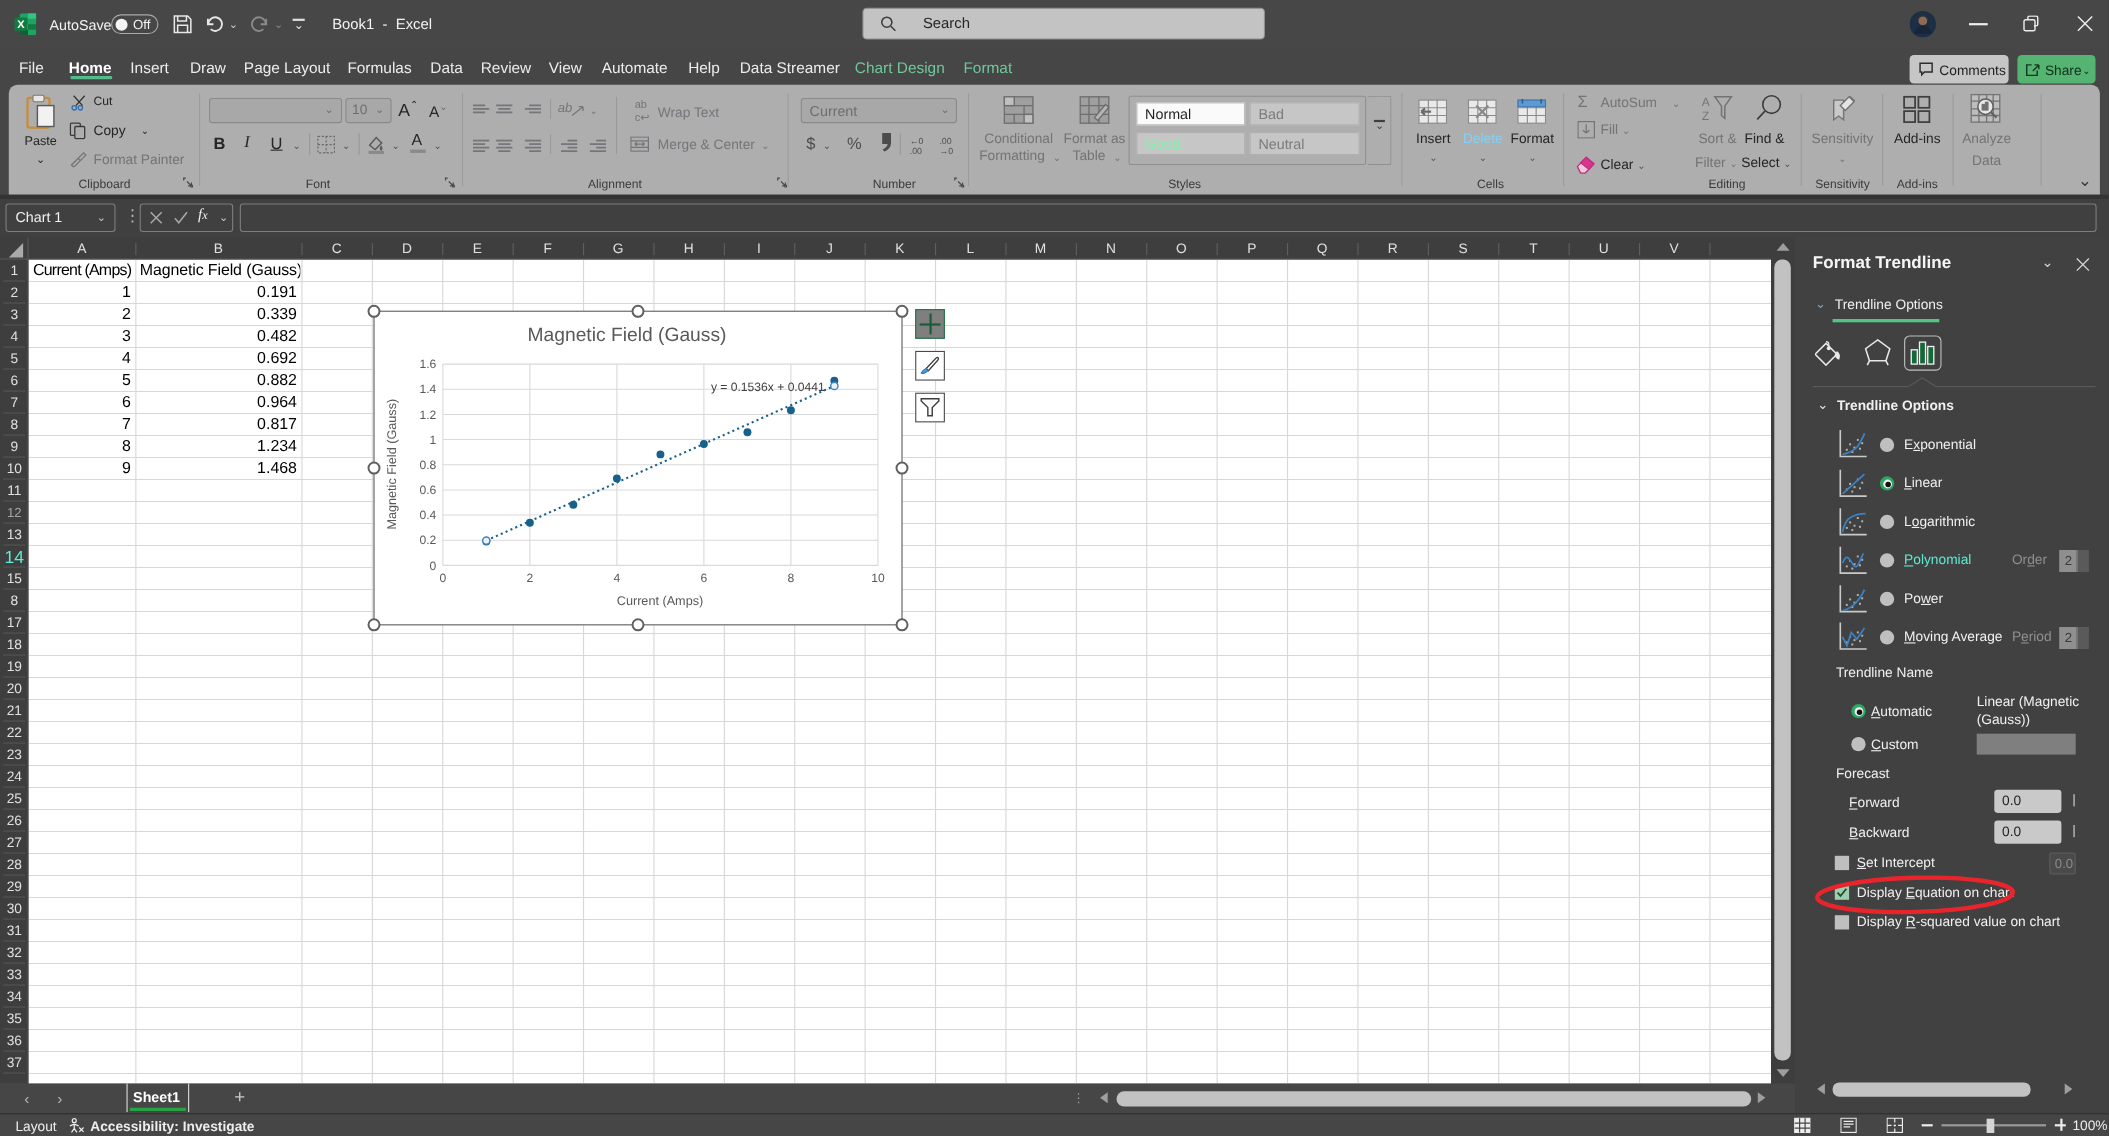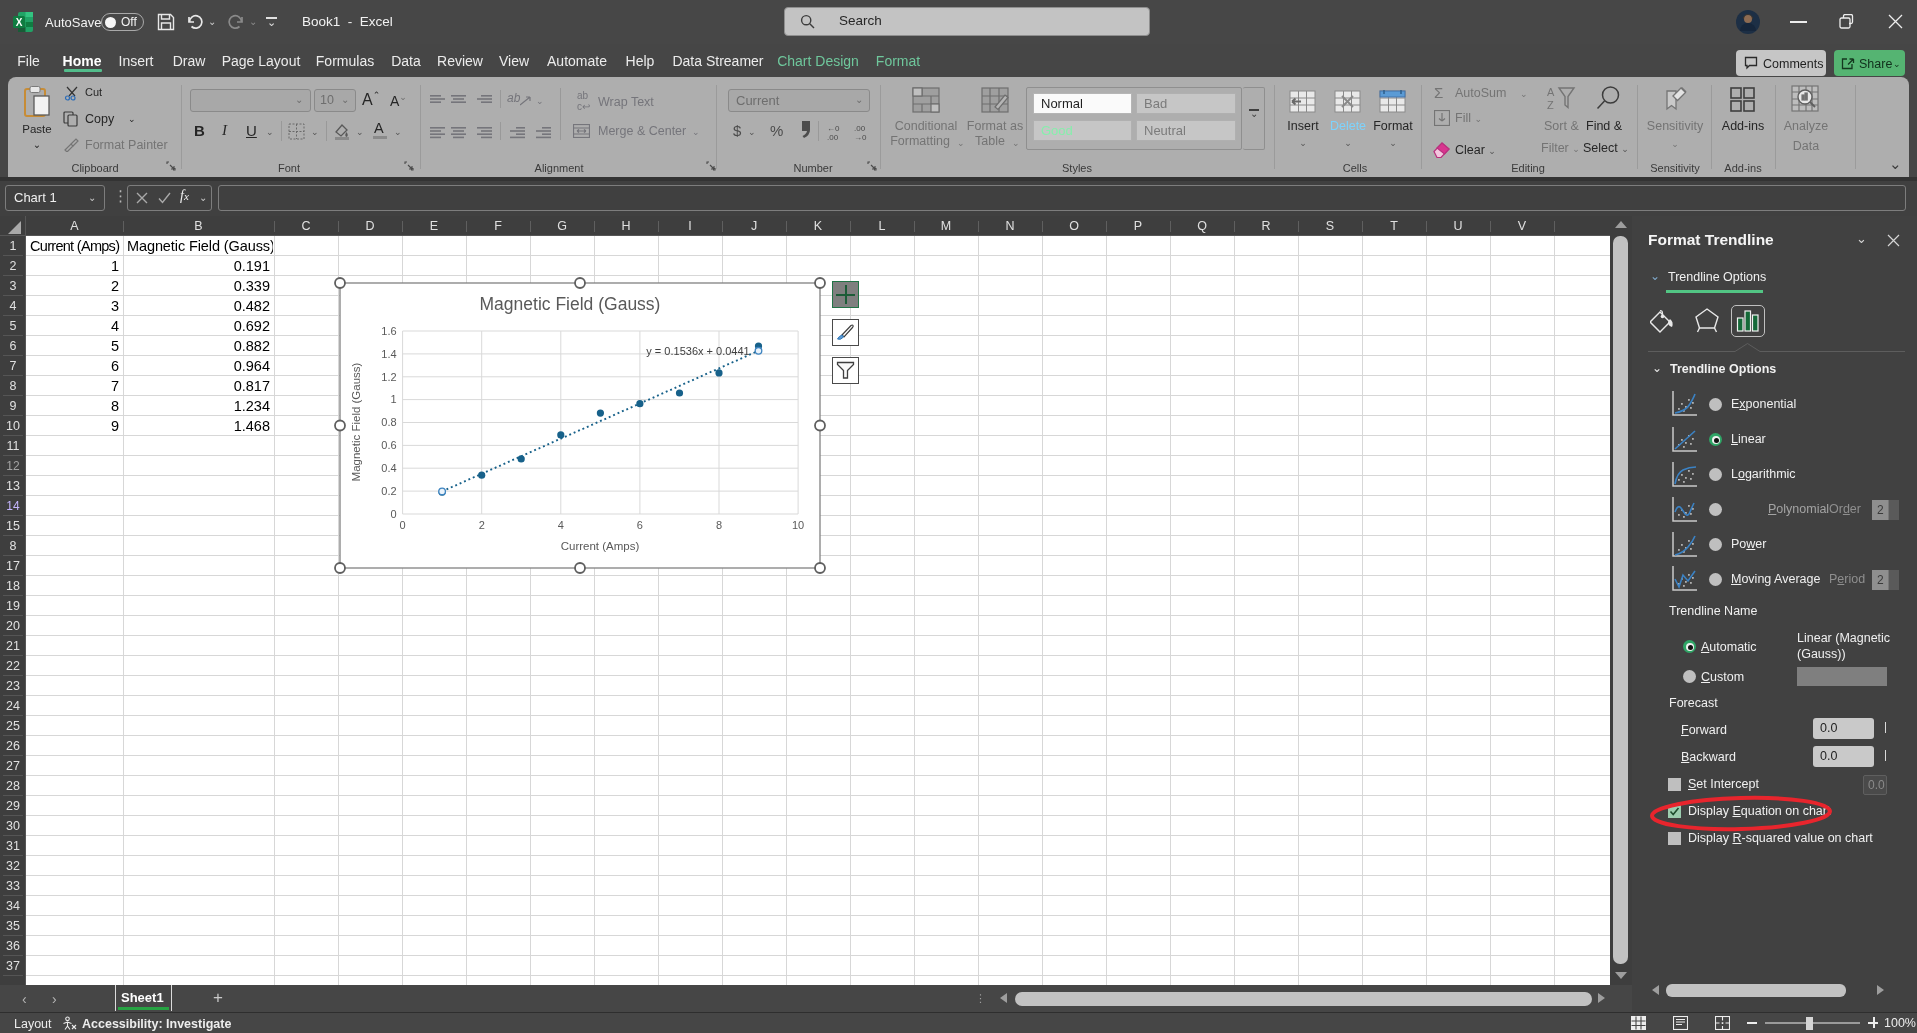--- a/index.html
+++ b/index.html
@@ -99,21 +99,21 @@
     <div class="abs" style="left:1637px;top:85px;width:1px;height:84px;background:#9b9b9b;"></div>
     <div class="abs" style="left:1711px;top:85px;width:1px;height:84px;background:#9b9b9b;"></div>
     <div class="abs" style="left:1775px;top:85px;width:1px;height:84px;background:#9b9b9b;"></div>
     <div class="abs" style="left:1855px;top:85px;width:1px;height:84px;background:#9b9b9b;"></div>
     <div class="tx" style="left:95px;top:162px;transform:translateX(-50%);font-size:11px;color:#3a3a3a;">Clipboard</div>
     <div class="tx" style="left:289px;top:162px;transform:translateX(-50%);font-size:11px;color:#3a3a3a;">Font</div>
     <div class="tx" style="left:559px;top:162px;transform:translateX(-50%);font-size:11px;color:#3a3a3a;">Alignment</div>
     <div class="tx" style="left:813px;top:162px;transform:translateX(-50%);font-size:11px;color:#3a3a3a;">Number</div>
     <div class="tx" style="left:1077px;top:162px;transform:translateX(-50%);font-size:11px;color:#3a3a3a;">Styles</div>
     <div class="tx" style="left:1355px;top:162px;transform:translateX(-50%);font-size:11px;color:#3a3a3a;">Cells</div>
-    <div class="tx" style="left:1528px;top:162px;transform:translateX(-50%);font-size:11px;color:#3a3a3a;">Editing</div>
+    <div class="tx" style="left:1570px;top:162px;transform:translateX(-50%);font-size:11px;color:#3a3a3a;">Editing</div>
     <div class="tx" style="left:1675px;top:162px;transform:translateX(-50%);font-size:11px;color:#3a3a3a;">Sensitivity</div>
     <div class="tx" style="left:1743px;top:162px;transform:translateX(-50%);font-size:11px;color:#3a3a3a;">Add-ins</div>
     <svg class="abs" style="left:166px;top:161px;" width="10" height="10" viewBox="0 0 10 10" fill="none" stroke="#4a4a4a" stroke-width="1.1">
 <path d="M1 3 v-2 h2 M9 7 v2 h-2 M4 4 l4 4 M8 8 v-3 M8 8 h-3"></path>
     </svg>
     <svg class="abs" style="left:404px;top:161px;" width="10" height="10" viewBox="0 0 10 10" fill="none" stroke="#4a4a4a" stroke-width="1.1">
 <path d="M1 3 v-2 h2 M9 7 v2 h-2 M4 4 l4 4 M8 8 v-3 M8 8 h-3"></path>
     </svg>
     <svg class="abs" style="left:706px;top:161px;" width="10" height="10" viewBox="0 0 10 10" fill="none" stroke="#4a4a4a" stroke-width="1.1">
 <path d="M1 3 v-2 h2 M9 7 v2 h-2 M4 4 l4 4 M8 8 v-3 M8 8 h-3"></path>
@@ -455,21 +455,21 @@
     <div class="tx" style="left:13px;top:399px;transform:translateX(-50%);font-size:12.5px;color:#e0e0e0;">9</div>
     <div class="abs" style="left:3px;top:415px;width:20px;height:1px;background:#555;"></div>
     <div class="tx" style="left:13px;top:419px;transform:translateX(-50%);font-size:12.5px;color:#e0e0e0;">10</div>
     <div class="abs" style="left:3px;top:435px;width:20px;height:1px;background:#555;"></div>
     <div class="tx" style="left:13px;top:439px;transform:translateX(-50%);font-size:12.5px;color:#e0e0e0;">11</div>
     <div class="abs" style="left:3px;top:455px;width:20px;height:1px;background:#555;"></div>
     <div class="tx" style="left:13px;top:459px;transform:translateX(-50%);font-size:12px;color:#a3a3a3;">12</div>
     <div class="abs" style="left:3px;top:475px;width:20px;height:1px;background:#555;"></div>
     <div class="tx" style="left:13px;top:479px;transform:translateX(-50%);font-size:12.5px;color:#e0e0e0;">13</div>
     <div class="abs" style="left:3px;top:495px;width:20px;height:1px;background:#555;"></div>
-    <div class="tx" style="left:13px;top:499px;transform:translateX(-50%);font-size:12px;color:#c4b5fd;">14</div>
+    <div class="tx" style="left:13px;top:499px;transform:translateX(-50%);font-size:16px;color:#5eead4;">14</div>
     <div class="abs" style="left:3px;top:515px;width:20px;height:1px;background:#555;"></div>
     <div class="tx" style="left:13px;top:519px;transform:translateX(-50%);font-size:12.5px;color:#e0e0e0;">15</div>
     <div class="abs" style="left:3px;top:535px;width:20px;height:1px;background:#555;"></div>
     <div class="tx" style="left:13px;top:539px;transform:translateX(-50%);font-size:12.5px;color:#e0e0e0;">8</div>
     <div class="abs" style="left:3px;top:555px;width:20px;height:1px;background:#555;"></div>
     <div class="tx" style="left:13px;top:559px;transform:translateX(-50%);font-size:12.5px;color:#e0e0e0;">17</div>
     <div class="abs" style="left:3px;top:575px;width:20px;height:1px;background:#555;"></div>
     <div class="tx" style="left:13px;top:579px;transform:translateX(-50%);font-size:12.5px;color:#e0e0e0;">18</div>
     <div class="abs" style="left:3px;top:595px;width:20px;height:1px;background:#555;"></div>
     <div class="tx" style="left:13px;top:599px;transform:translateX(-50%);font-size:12.5px;color:#e0e0e0;">19</div>
@@ -681,21 +681,21 @@
       <rect x="9" y="18" width="1.8" height="1.8" fill="#b0b0b0"></rect>
       <rect x="12" y="13" width="1.8" height="1.8" fill="#b0b0b0"></rect>
       <rect x="16" y="16" width="1.8" height="1.8" fill="#b0b0b0"></rect>
       <rect x="19" y="9" width="1.8" height="1.8" fill="#b0b0b0"></rect>
       <rect x="23" y="12" width="1.8" height="1.8" fill="#b0b0b0"></rect>
       <rect x="14" y="20" width="1.8" height="1.8" fill="#b0b0b0"></rect>
       <rect x="21" y="17" width="1.8" height="1.8" fill="#b0b0b0"></rect>
       <path d="M6 16 Q9 8 12 12 T16 18 Q19 21 21 16 T25 7" stroke="#3b82c4" stroke-width="1.6" fill="none"></path>
     </svg>
     <div class="abs" style="left:1709px;top:503px;width:13px;height:13px;border-radius:50%;background:#bfbfbf;"></div>
-    <div class="tx" style="left:1731px;top:502px;font-size:12.5px;color:#a3a3a3;margin-left:37px;"><u>P</u>olynomial</div>
+    <div class="tx" style="left:1731px;top:502px;font-size:12.5px;color:#5eead4;"><u>P</u>olynomial</div>
     <svg class="abs" style="left:1669px;top:530.5px;" width="29" height="29" viewBox="0 0 29 29">
       <path d="M4 1 V25 H28" stroke="#c9c9c9" stroke-width="1.5" fill="none"></path>
       <rect x="9" y="18" width="1.8" height="1.8" fill="#b0b0b0"></rect>
       <rect x="12" y="13" width="1.8" height="1.8" fill="#b0b0b0"></rect>
       <rect x="16" y="16" width="1.8" height="1.8" fill="#b0b0b0"></rect>
       <rect x="19" y="9" width="1.8" height="1.8" fill="#b0b0b0"></rect>
       <rect x="23" y="12" width="1.8" height="1.8" fill="#b0b0b0"></rect>
       <rect x="14" y="20" width="1.8" height="1.8" fill="#b0b0b0"></rect>
       <rect x="21" y="17" width="1.8" height="1.8" fill="#b0b0b0"></rect>
       <path d="M6 24 Q14 22 19 16 T26 5" stroke="#3b82c4" stroke-width="1.6" fill="none"></path>

